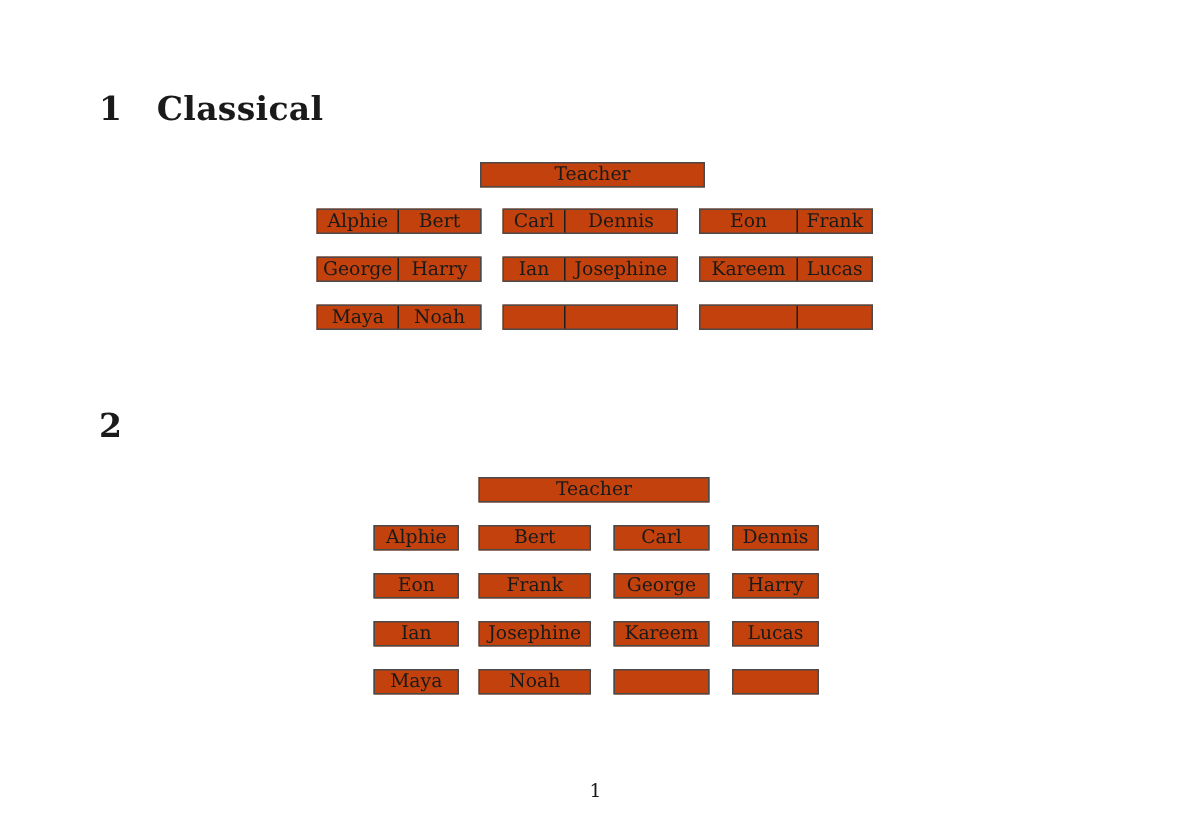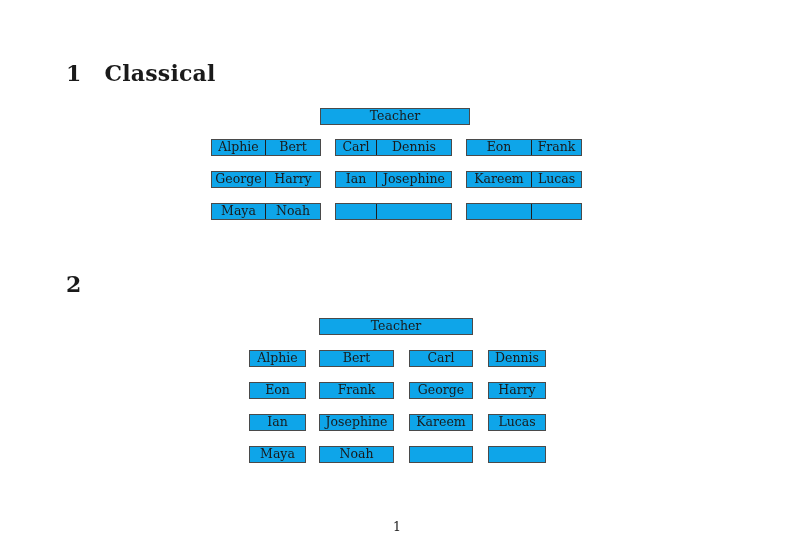--- a/index.html
+++ b/index.html
@@ -27,21 +27,21 @@
     line-height: 1;
     letter-spacing: 0.2px;
   }
   .heading-1 { top: 62px; }
   .heading-2 { top: 273px; }
 
   .box {
     position: absolute;
     box-sizing: border-box;
     border: 1px solid #4a4a4a;
-    background: #0ea5e9;
+    background: #c2410c;
     display: flex;
     align-items: center;
     height: 17px;
     font-size: 12.5px;
     line-height: 1;
   }
   .teacher-box { justify-content: center; }
   .t1 { left: 320px; top: 108px; width: 150px; }
   .t2 { left: 319px; top: 318px; width: 154px; }
 

